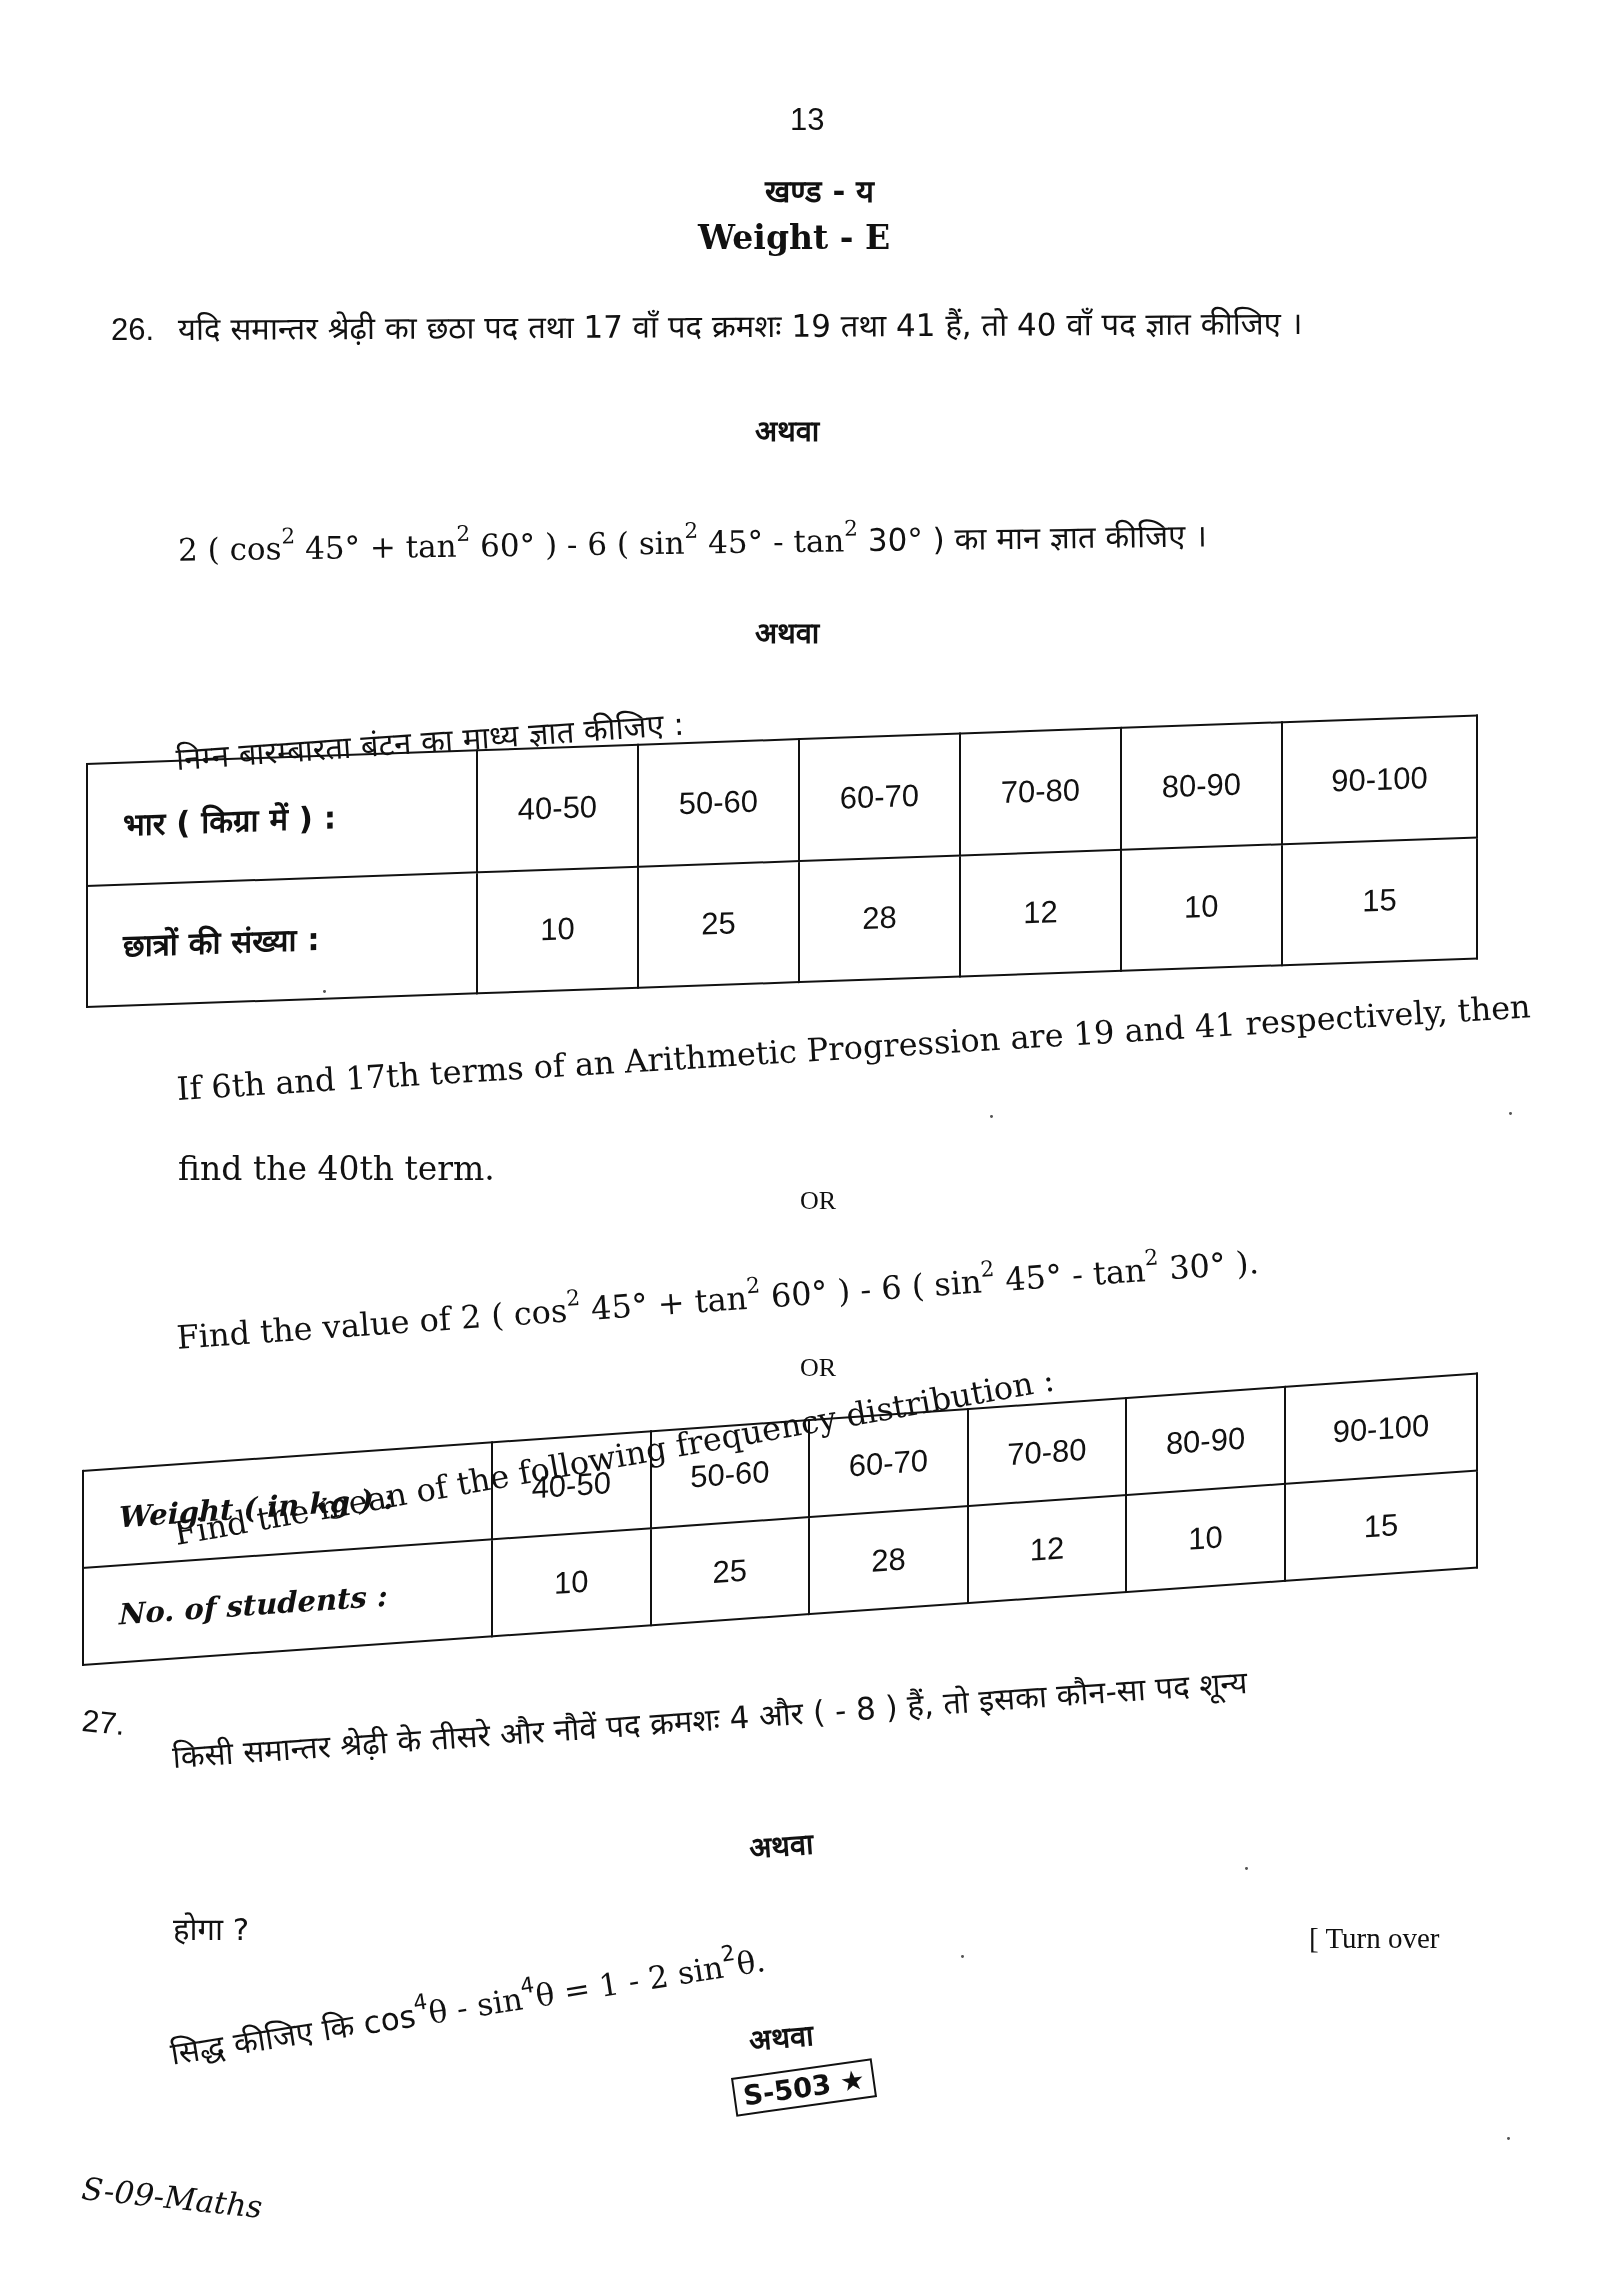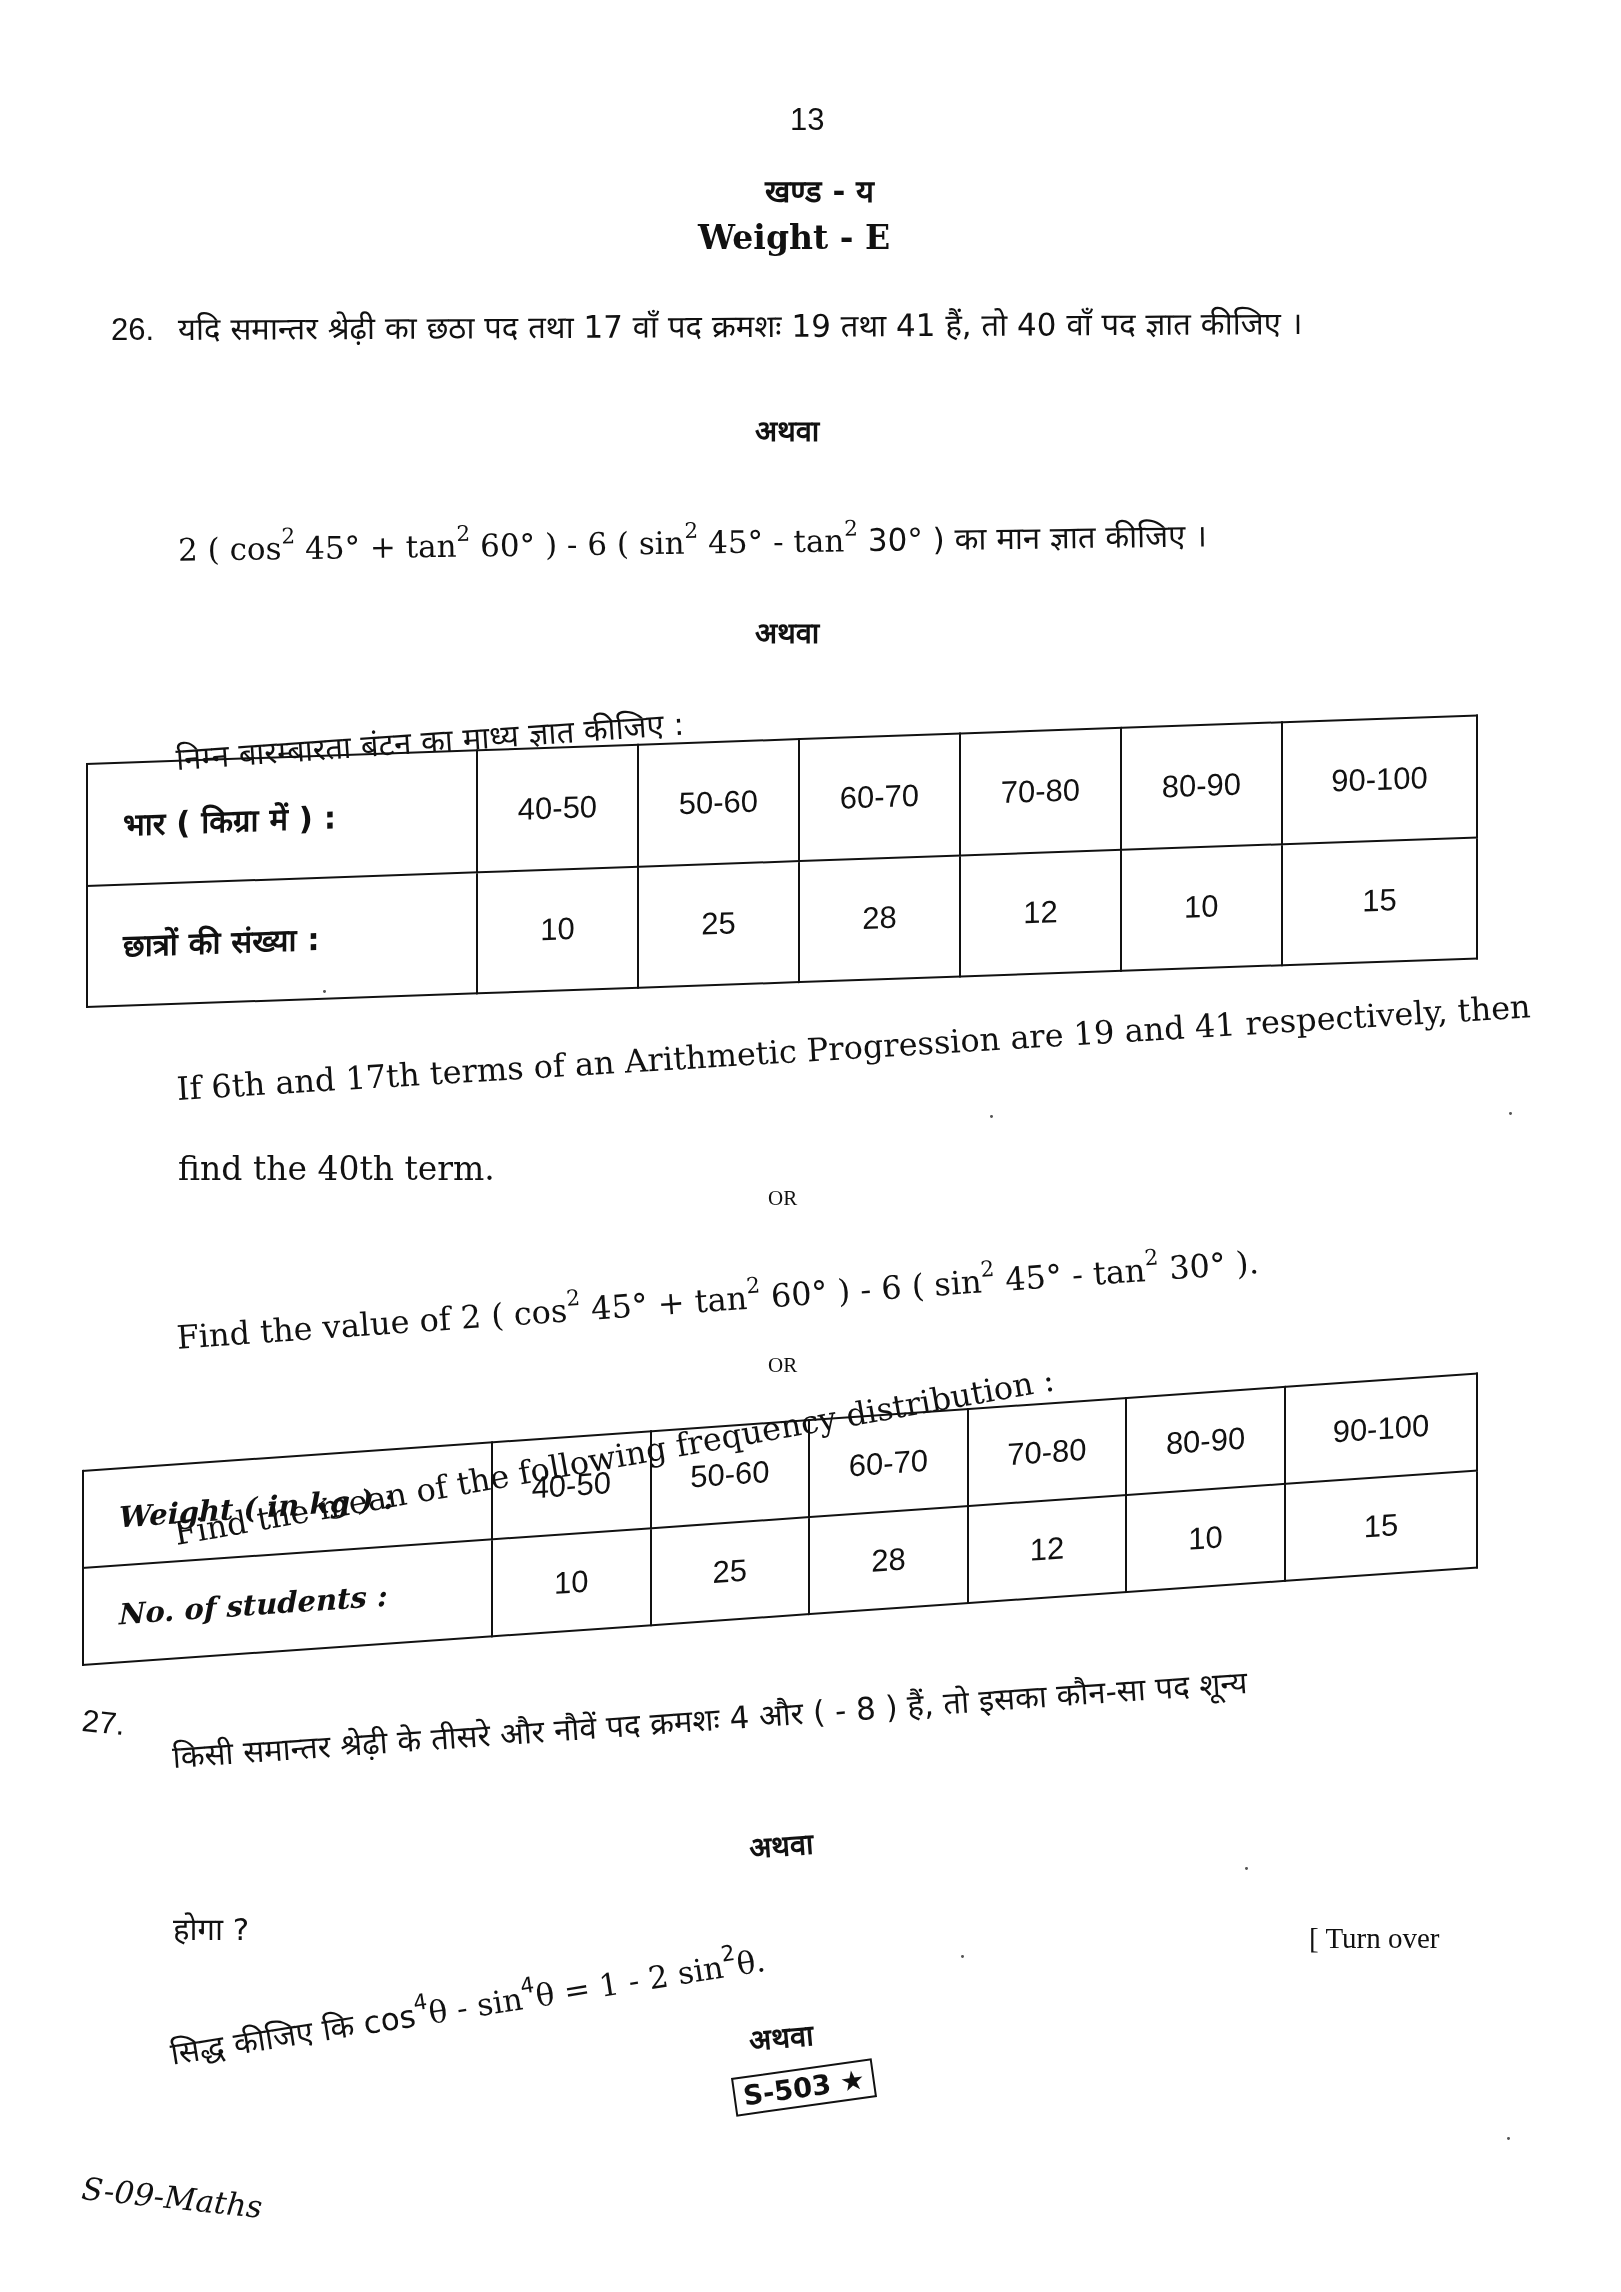--- a/index.html
+++ b/index.html
@@ -5,21 +5,21 @@
   html, body { margin:0; padding:0; background:#ffffff; }
   body { width:1621px; height:2293px; position:relative; overflow:hidden;
          font-family:"Liberation Serif", "DejaVu Serif", serif; color:#111; }
   .abs { position:absolute; white-space:nowrap; }
   .page-num { left:790px; top:102px; font-size:31px; font-family:"Liberation Sans", sans-serif; }
   .sec-hi { left:725px; top:169px; font-size:31px; font-weight:bold; font-family:"DejaVu Sans", sans-serif;margin-left:40px; }
   .sec-en { left:698px; top:218px; font-size:33px; font-weight:bold; font-family:"DejaVu Serif", serif; }
   .qnum { font-size:31px; font-family:"Liberation Sans", sans-serif; }
   .hi { font-size:31px; font-family:"DejaVu Sans", sans-serif; }
   .or-hi { font-size:29px; font-weight:bold; font-family:"DejaVu Sans", sans-serif; }
-  .or-en { font-size:21px; font-family:"Liberation Serif", serif; }
+  .or-en { font-size:26px; font-family:"Liberation Serif", serif;margin-left:32px; }
   .math { font-size:31px; font-family:"DejaVu Serif", serif; }
   .en { font-size:33px; font-family:"DejaVu Serif", serif; }
   sup { font-size:21.6px; vertical-align:15.7px; }
   
   .tbl { position:absolute; border-collapse:collapse; }
   .tbl td { border:2px solid #111; text-align:center; font-size:31px;
             font-family:"Liberation Sans", sans-serif; padding:0; }
   .tbl td.lab { text-align:left; padding-left:35px; font-weight:bold; font-family:"DejaVu Sans", sans-serif; }
   .tbl.en td.lab { font-style:italic; font-family:"DejaVu Serif", serif; font-size:29px; }
   .badge { left:733px; top:2068px; border:2.9px double #111; padding:2px 7.8px; font-size:27.4px; font-weight:bold;

